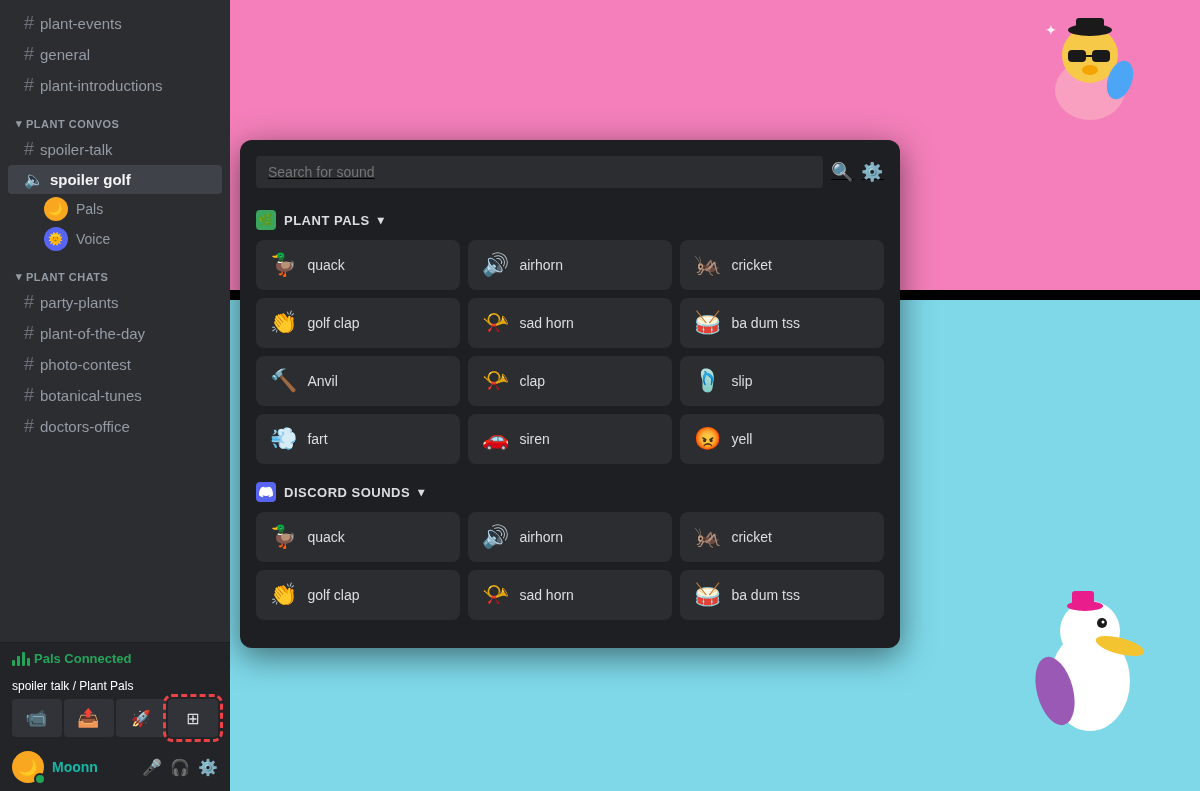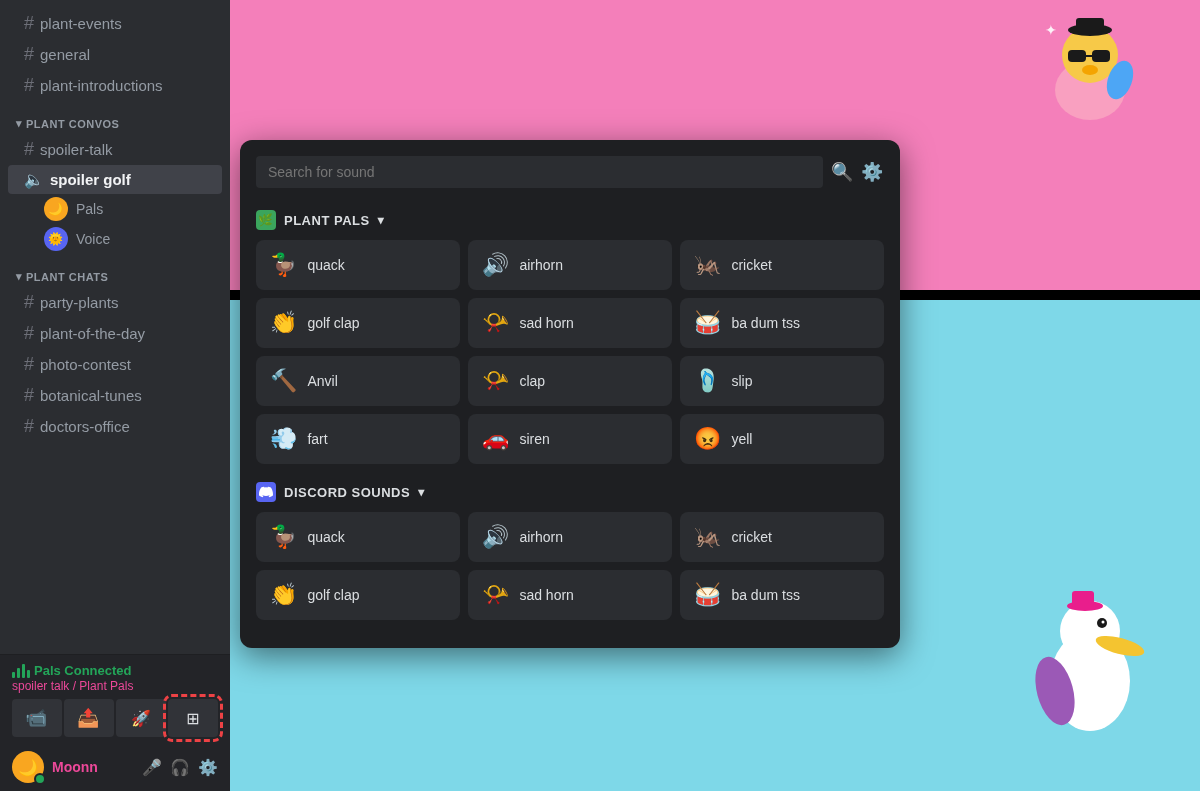--- a/index.html
+++ b/index.html
@@ -108,23 +108,23 @@
     .voice-connected-title {
       color: #23a559;
       font-size: 13px;
       font-weight: 600;
       display: flex;
       align-items: center;
       gap: 4px;
     }
 
     .voice-connected-sub {
-      color: #ec4899;
+      color: #ffffff;
       font-size: 12px;
-      margin-top: 1px;
+      margin-top: 13px;
     }
 
     .voice-actions {
       display: flex;
       gap: 2px;
       margin-top: 6px;
     }
 
     .voice-action-btn {
       width: 52px;
@@ -149,21 +149,21 @@
     .user-panel {
       display: flex;
       align-items: center;
       background: #232428;
       padding: 8px 12px;
       gap: 8px;
     }
 
     .user-panel-name {
       flex: 1;
-      color: #ec4899;
+      color: #14b8a6;
       font-size: 14px;
       font-weight: 600;
     }
 
     .user-panel-icons {
       display: flex;
       gap: 8px;
       color: #b5bac1;
       font-size: 16px;
     }
@@ -220,20 +220,21 @@
       padding: 16px;
       z-index: 100;
       box-shadow: 0 8px 32px rgba(0,0,0,0.5);
     }
 
     .sound-search-row {
       display: flex;
       align-items: center;
       gap: 8px;
       margin-bottom: 16px;
+      text-decoration: underline;
     }
 
     .sound-search-input {
       flex: 1;
       background: #2b2d31;
       border: none;
       border-radius: 4px;
       padding: 8px 12px;
       color: #dbdee1;
       font-size: 14px;

